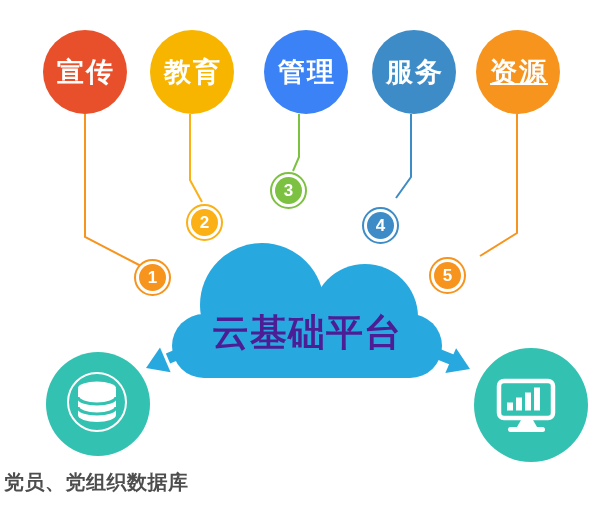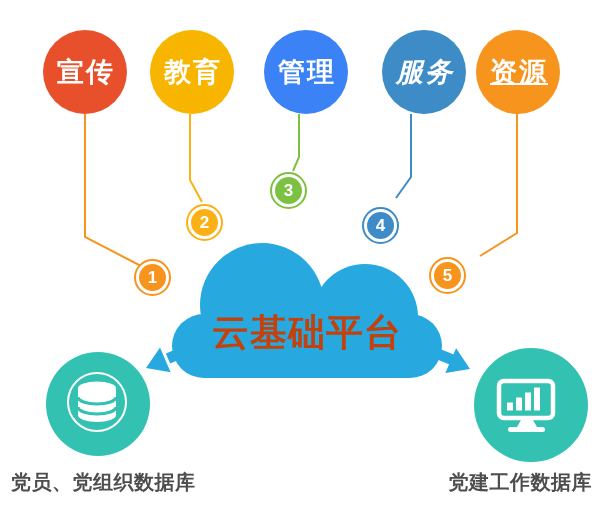--- a/index.html
+++ b/index.html
@@ -12,47 +12,47 @@
   
   .module-circle{
     position:absolute;width:84px;height:84px;border-radius:50%;
     display:flex;align-items:center;justify-content:center;
     color:#fff;font-size:27px;font-weight:bold;letter-spacing:2px;
     text-indent:2px;
   }
   .m1{left:43px;top:30px;}
   .m2{left:150px;top:30px;}
   .m3{left:264px;top:30px;}
-  .m4{left:382px;top:30px;font-style:italic;}
+  .m4{left:372px;top:30px;}
   .m5{left:476px;top:30px;text-decoration:underline;}
   
   .badge{
     position:absolute;width:37px;height:37px;border-radius:50%;
     box-sizing:border-box;border:2px solid #000;background:#fff;padding:3px;
   }
   .badge-inner{
     width:27px;height:27px;border-radius:50%;
     color:#fff;font-size:17px;font-weight:bold;
     text-align:center;line-height:27px;
   }
   .b1{left:134px;top:259px;}
   .b2{left:186px;top:204px;}
   .b3{left:270px;top:172px;}
   .b4{left:362px;top:207px;}
   .b5{left:429px;top:257px;}
   
   .cloud-title{
     position:absolute;left:172px;top:308px;width:270px;
-    text-align:center;color:#c2410c;font-size:37px;font-weight:bold;
+    text-align:center;color:#4c1d95;font-size:37px;font-weight:bold;
     letter-spacing:1px;white-space:nowrap;
   }
   
   .db-label{
     position:absolute;top:469px;color:#4D4D4D;font-size:20px;font-weight:bold;
-    letter-spacing:0.5px;white-space:nowrap;margin-left:7px;
+    letter-spacing:0.5px;white-space:nowrap;
   }
   .db-label-left{left:4px;}
   .db-label-right{right:8px;text-align:right;}
 </style>
 </head>
 <body>
 
 <div class="stage">
 
   <svg class="layer-svg" width="600" height="507" viewBox="0 0 600 507">
@@ -132,15 +132,14 @@
   <div class="badge b4" style="border-color: rgb(62, 140, 199);">
     <div class="badge-inner" style="background-color: rgb(62, 140, 199);">4</div>
   </div>
   <div class="badge b5" style="border-color: rgb(247, 148, 30);">
     <div class="badge-inner" style="background-color: rgb(247, 148, 30);">5</div>
   </div>
 
   <div class="cloud-title">云基础平台</div>
 
   <div class="db-label db-label-left">党员、党组织数据库</div>
-  <div class="db-label db-label-right">党建工作数据库</div>
 
 </div>
 
 </body></html>

